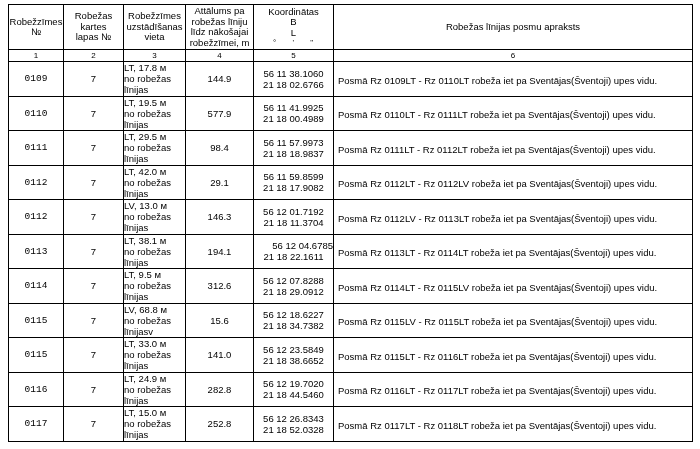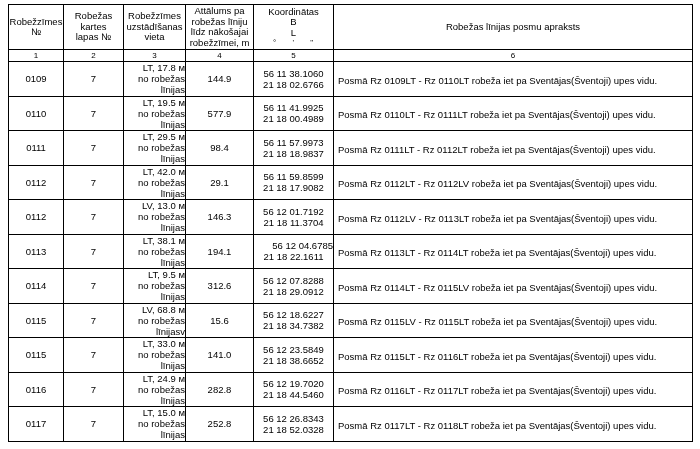--- a/index.html
+++ b/index.html
@@ -57,23 +57,23 @@
     height: 11px;
     padding: 0;
   }
 
   
   .data-row td {
     height: 33.5px;
     font-size: 9.5px;
     line-height: 11px;
   }
-  .c-mark     { text-align: center; }
+  .c-mark     { text-align: center; font-family: Liberation Mono, monospace; }
   .c-sheet    { text-align: center; }
-  .c-place    { text-align: right; }
+  .c-place    { text-align: left; }
   .c-dist     { text-align: center; }
   .c-coord    { text-align: center; white-space: pre-line; }
   .c-descr    { text-align: left; padding-left: 4px !important; vertical-align: top; }
   .c-descr .dtext {
     display: block;
     padding-top: 3px;
   }
   .c-place .pl {
     display: block;
   }

